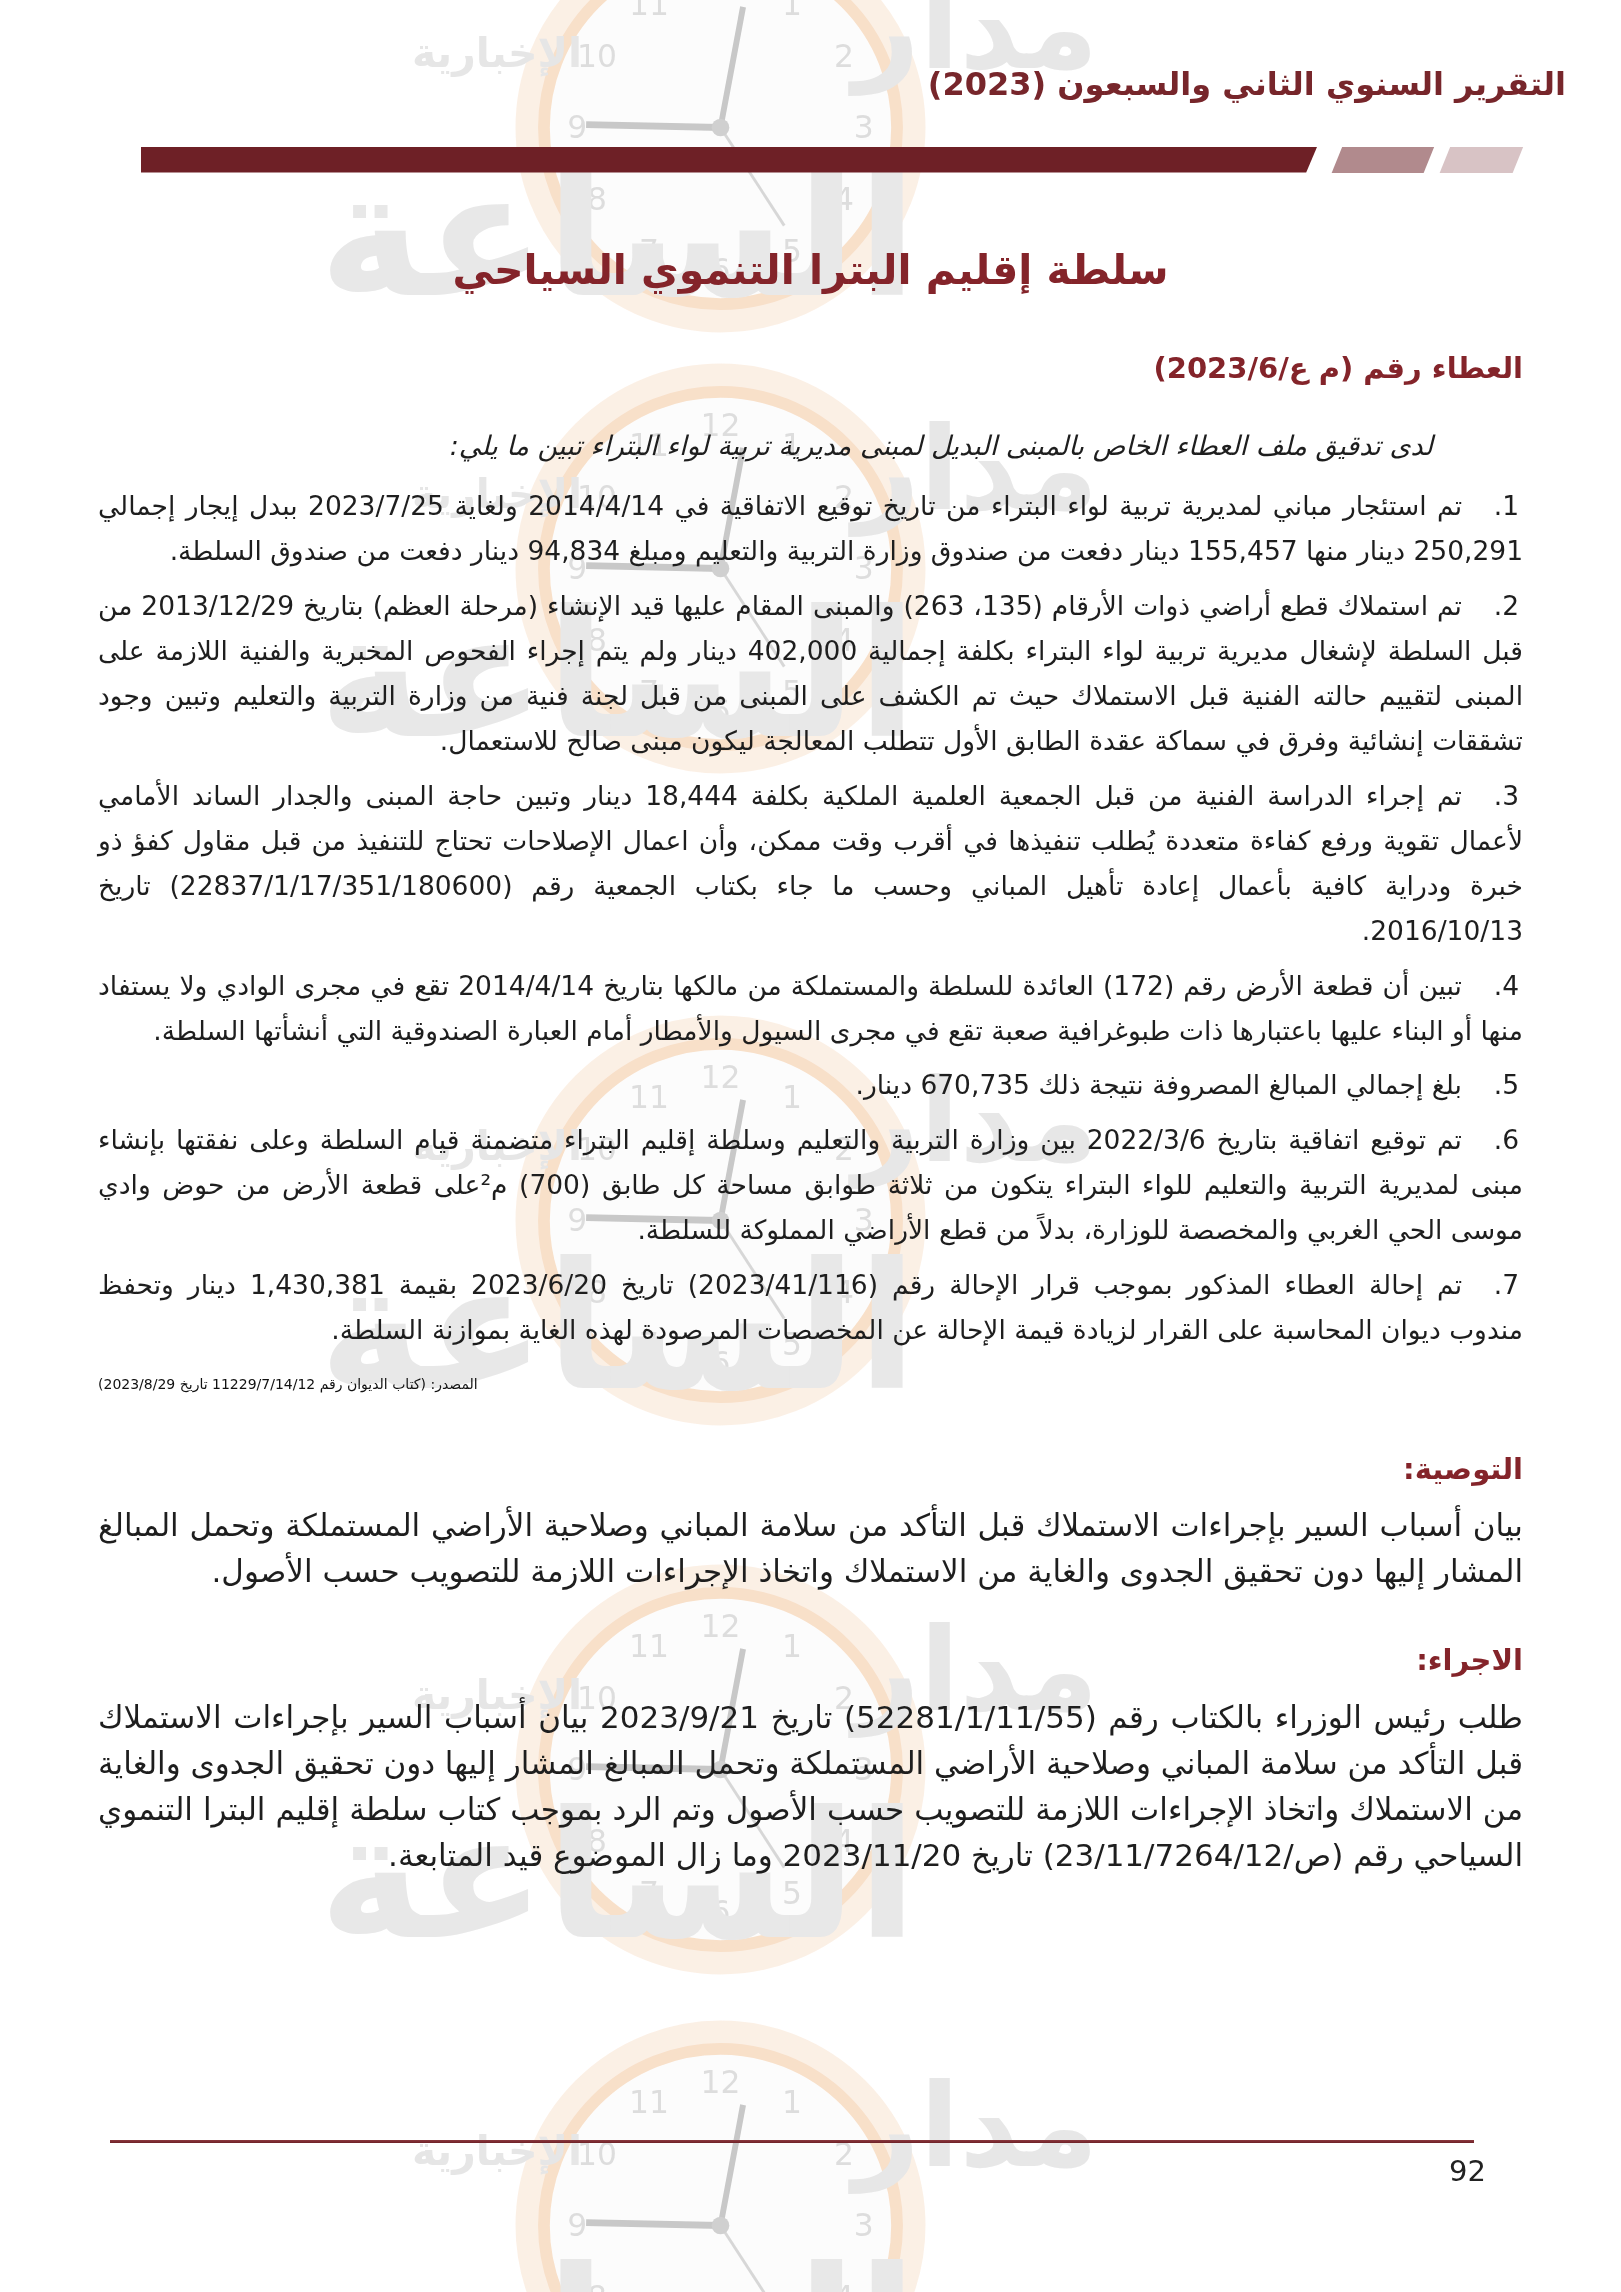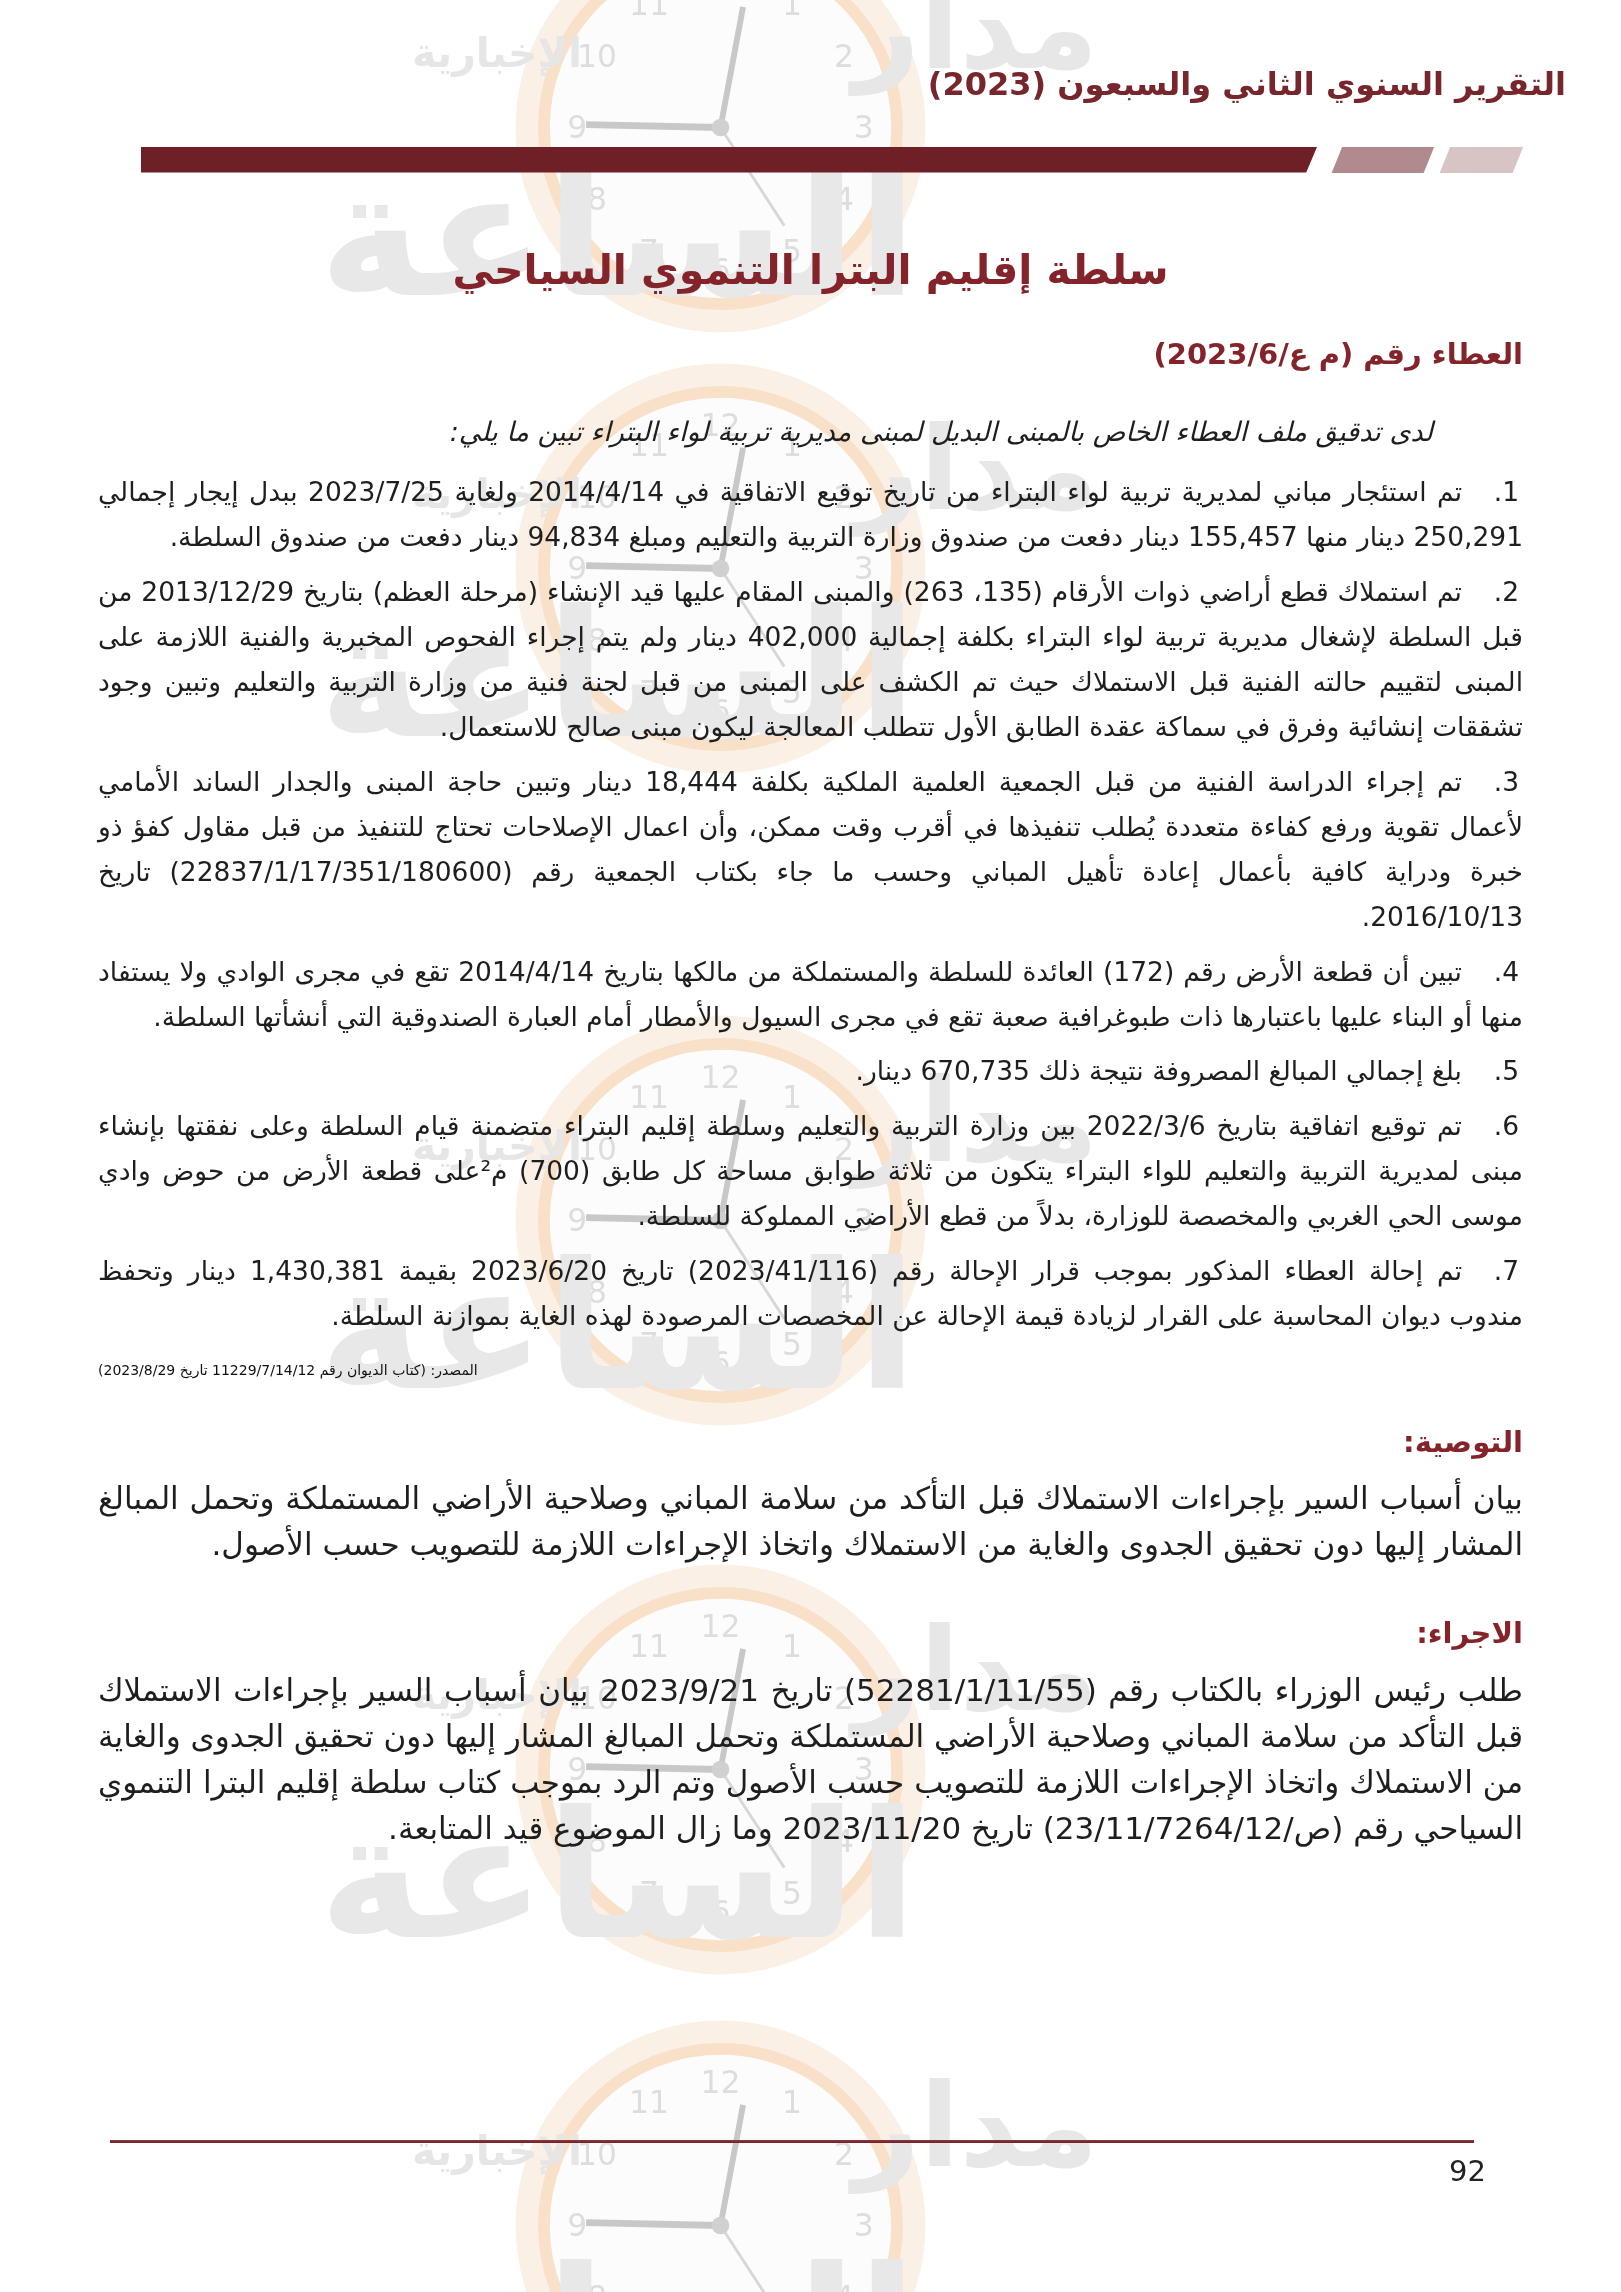--- a/index.html
+++ b/index.html
@@ -28,30 +28,30 @@
   }
   .header-bar{position:relative; height:25.5px; margin-top:41px; margin-right:11.8px; margin-left:43px;}
   .bar-main{position:absolute; left:0; top:0; width:1176px; height:25.5px; background:var(--maroon);
     clip-path:polygon(0 0,100% 0,calc(100% - 10.8px) 100%,0 100%);}
   .bar-seg{position:absolute; top:0; height:25.5px; transform:skewX(-22deg);}
   .bar-seg2{left:1196px; width:92px; background:var(--rose);}
   .bar-seg3{left:1304px; width:73px; background:var(--pink);}
   
   .doc-title{margin-top:68px; text-align:center; color:var(--heading);
     font-size:41px; font-weight:bold; line-height:59px;}
-  .tender-heading{margin-top:33px; text-align:right; color:var(--heading);
+  .tender-heading{margin-top:47px; text-align:right; color:var(--heading);
     font-size:29px; font-weight:bold; line-height:43px;}
   
   .intro{margin-top:31px; font-size:27px; line-height:49px; text-align:justify; text-indent:90px;font-style:italic;}
   ol.findings{list-style:none; margin-top:13.7px;}
   ol.findings li{position:relative; margin-bottom:9.8px;}
   ol.findings .num{position:absolute; right:3.9px; top:0; width:55px; font-size:26.5px; line-height:45px;}
   ol.findings .txt{display:block; font-size:26.5px; line-height:45px; text-align:justify; text-indent:61px;}
   .source-line{margin-top:17.6px; text-align:left; font-size:14px; line-height:29px; color:#111;}
-  .section-heading{margin-top:38px; color:var(--heading); font-size:29px; font-weight:bold; line-height:39px; text-align:right;}
+  .section-heading{margin-top:51px; color:var(--heading); font-size:29px; font-weight:bold; line-height:39px; text-align:right;}
   .section-heading.action{margin-top:47px;}
   .section-text{margin-top:13.7px; font-size:31px; line-height:46px; text-align:justify;}
   
   .footer-rule{position:absolute; z-index:1; left:110px; top:2140px; width:1364px; height:2.9px;
     background:linear-gradient(to bottom,#8c3a40,#6E2026);}
   .page-number{position:absolute; z-index:1; right:135px; top:2154px; font-size:29px; color:#222;}
 </style>
 </head>
 <body>
 

